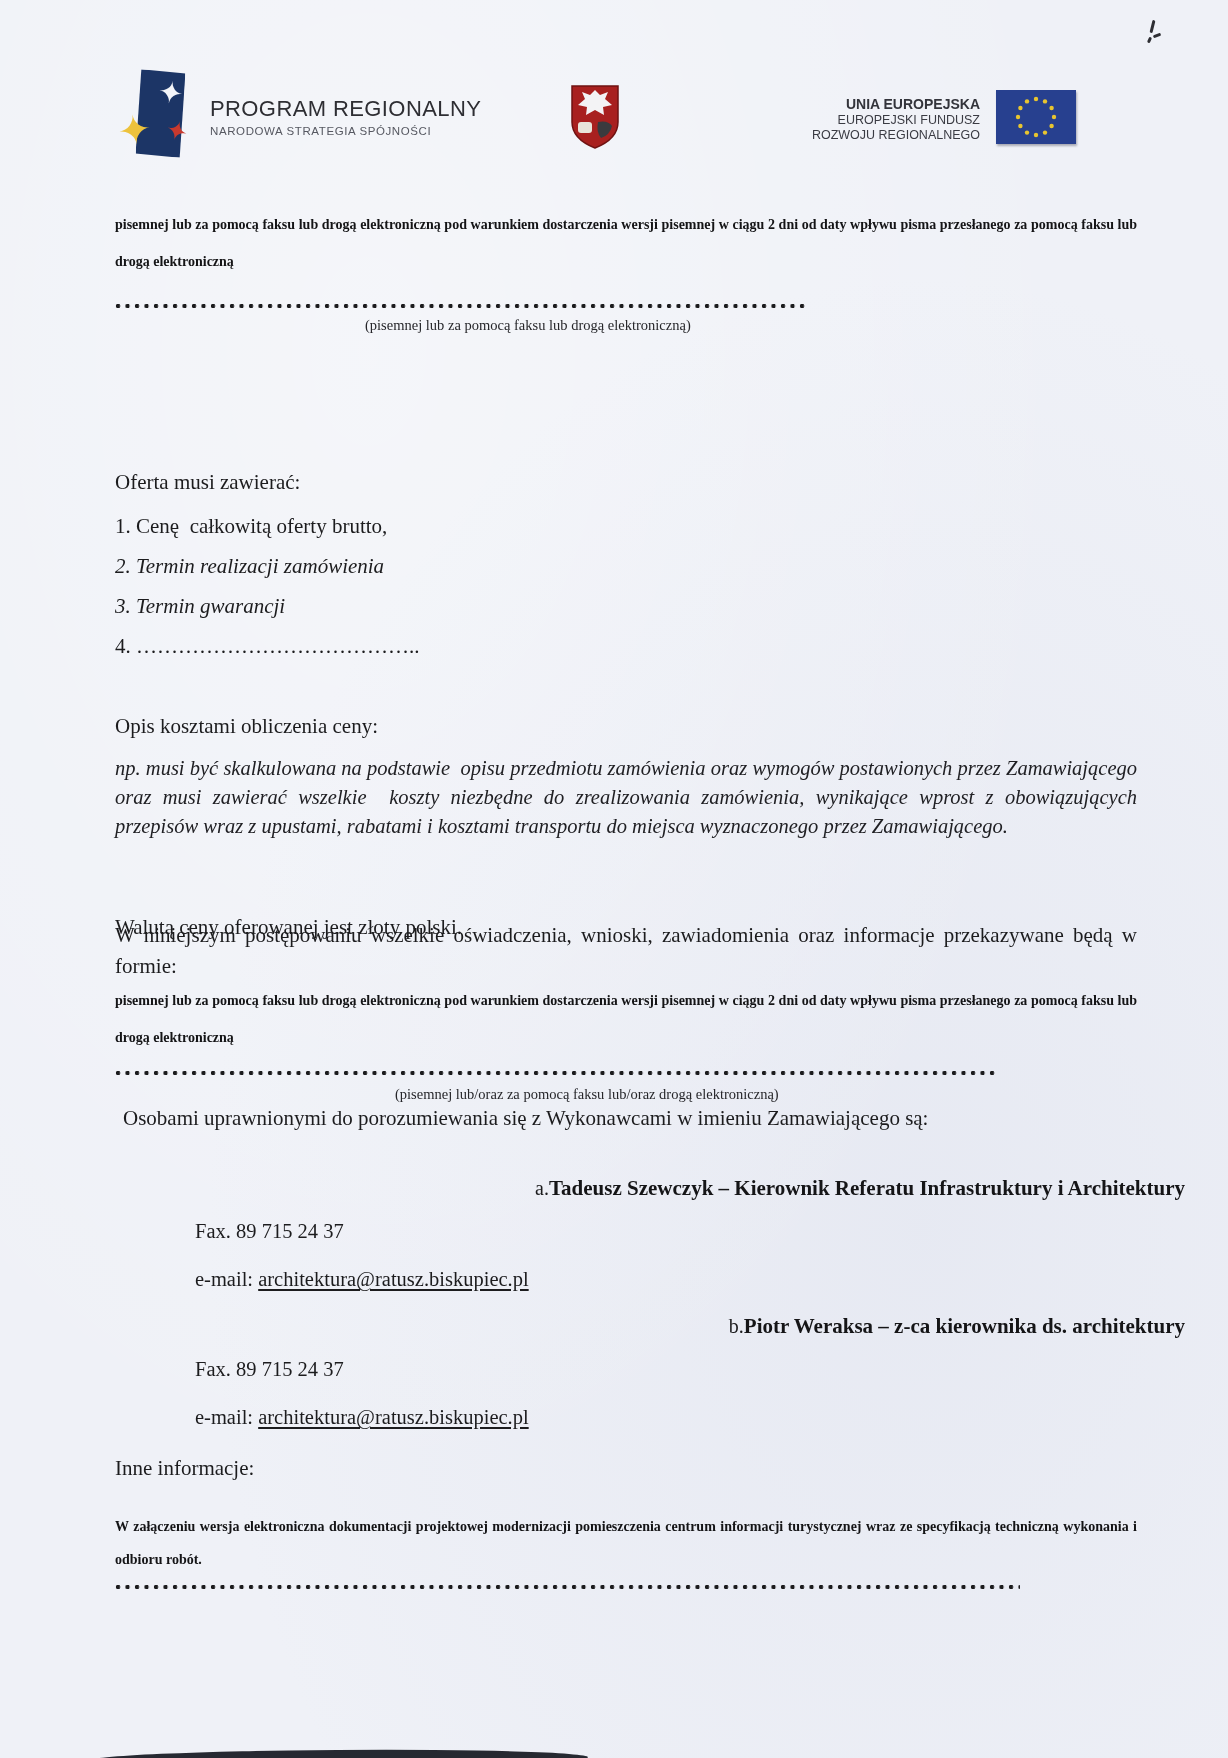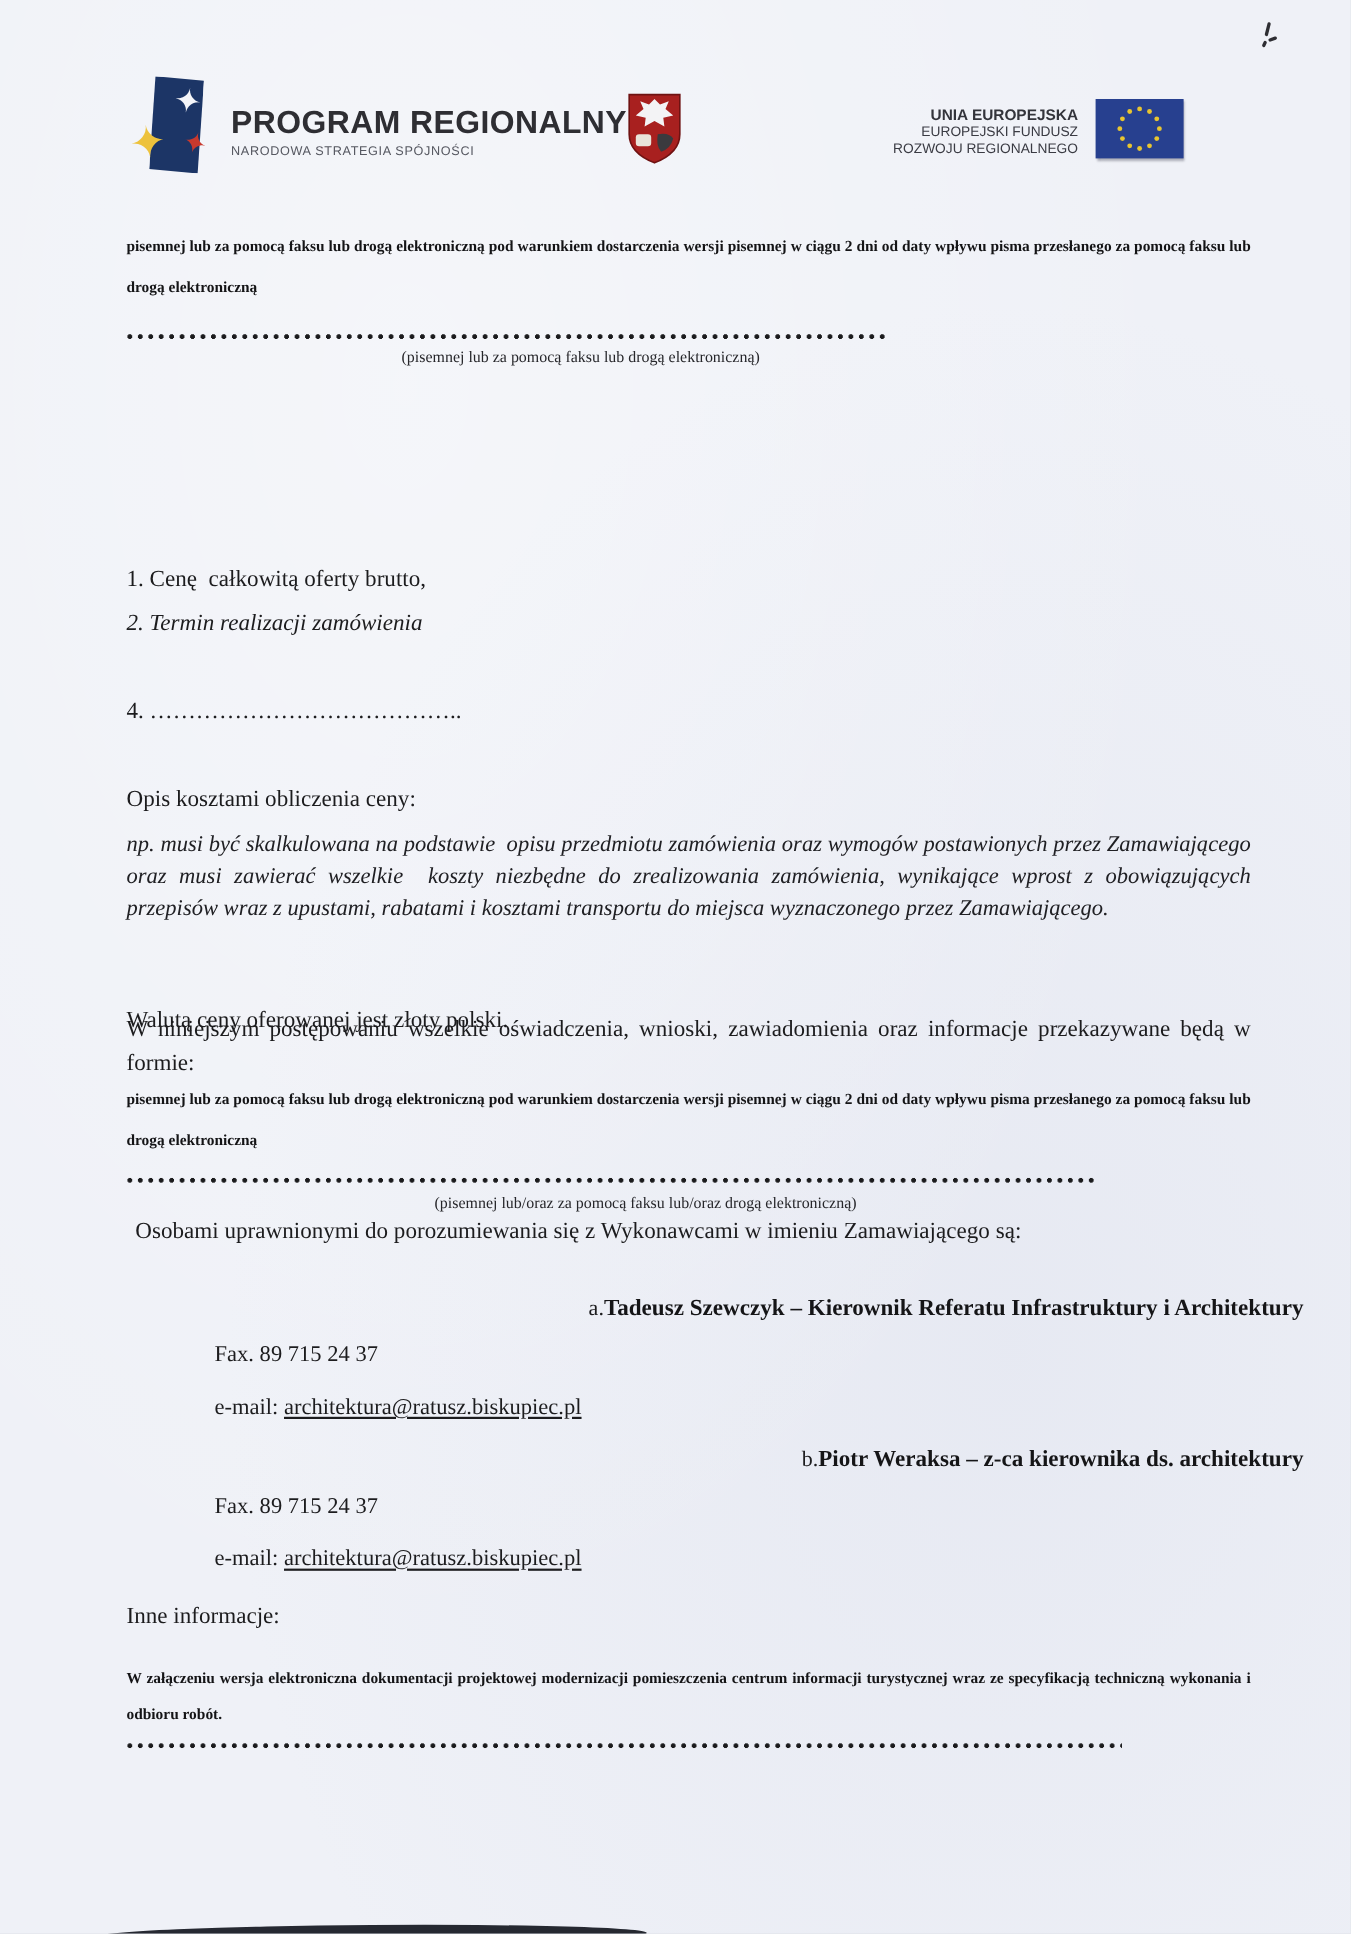--- a/index.html
+++ b/index.html
@@ -22,21 +22,21 @@
     position:absolute;left:137px;top:70px;width:47px;height:87px;
     background:#1c3566;border-radius:3px;
     transform:rotate(2deg);
     clip-path:polygon(6% 0, 100% 3%, 94% 100%, 0 97%);
   }
   .star{position:absolute;font-family:"DejaVu Sans",sans-serif;line-height:1;}
   .star.white{color:#f4f5f9;font-size:30px;left:158px;top:78px;transform:rotate(10deg);}
   .star.yellow{color:#edc23c;font-size:40px;left:118px;top:110px;transform:rotate(-8deg);}
   .star.red{color:#c8392e;font-size:26px;left:166px;top:118px;transform:rotate(18deg);}
   .nss-text{position:absolute;left:210px;top:96px;font-family:"Liberation Sans",sans-serif;}
-  .nss-title{font-weight:bold;font-size:29px;letter-spacing:0.4px;color:#2e2e33;}
+  .nss-title{font-weight:normal;font-size:22px;letter-spacing:0.4px;color:#2e2e33;}
   .nss-sub{font-size:11.5px;letter-spacing:0.6px;color:#565861;margin-top:3px;}
   .crest{position:absolute;left:570px;top:84px;}
   .eu-text{
     position:absolute;right:248px;top:96px;text-align:right;
     font-family:"Liberation Sans",sans-serif;color:#3a3b43;
   }
   .eu-l1{font-weight:bold;font-size:14px;color:#33343b;}
   .eu-l2,.eu-l3{font-size:12.5px;margin-top:1px;}
   .eu-flag{
     position:absolute;right:152px;top:90px;width:80px;height:54px;
@@ -122,22 +122,24 @@
   <div class="ink-mark">
       <i class="s1"></i>
       <i class="s2"></i>
       <i class="s3"></i>
     </div>
 
   <div class="content bold-par" style="top:206px;">pisemnej lub za pomocą faksu lub drogą elektroniczną pod warunkiem dostarczenia wersji pisemnej w ciągu 2 dni od daty wpływu pisma przesłanego za pomocą faksu lub drogą elektroniczną</div>
   <div class="content dotline" style="top:303px;width:690px;"></div>
   <div class="content caption" style="top:317px;padding-left:250px;">(pisemnej lub za pomocą faksu lub drogą elektroniczną)</div>
 
+  <div class="content t" style="top:470px;">Oferta musi zawierać:</div>
   <div class="content list-item" style="top:514px;">1. Cenę  całkowitą oferty brutto,</div>
   <div class="content list-item italic" style="top:554px;">2. Termin realizacji zamówienia</div>
+  <div class="content list-item italic" style="top:594px;">3. Termin gwarancji</div>
   <div class="content list-item" style="top:634px;">4. …………………………………..</div>
 
   <div class="content t" style="top:714px;">Opis kosztami obliczenia ceny:</div>
   <div class="content it-par" style="top:754px;">np. musi być skalkulowana na podstawie  opisu przedmiotu zamówienia oraz wymogów postawionych przez Zamawiającego oraz musi zawierać wszelkie  koszty niezbędne do zrealizowania zamówienia, wynikające wprost z obowiązujących przepisów wraz z upustami, rabatami i kosztami transportu do miejsca wyznaczonego przez Zamawiającego.</div>
   <div class="content t" style="top:915px;">Walutą ceny oferowanej jest złoty polski.</div>
 
   <div class="content intro-par" style="top:920px;">W niniejszym postępowaniu wszelkie oświadczenia, wnioski, zawiadomienia oraz informacje przekazywane będą w formie:</div>
   <div class="content bold-par" style="top:982px;">pisemnej lub za pomocą faksu lub drogą elektroniczną pod warunkiem dostarczenia wersji pisemnej w ciągu 2 dni od daty wpływu pisma przesłanego za pomocą faksu lub drogą elektroniczną</div>
   <div class="content dotline" style="top:1070px;width:880px;"></div>
   <div class="content caption" style="top:1086px;padding-left:280px;">(pisemnej lub/oraz za pomocą faksu lub/oraz drogą elektroniczną)</div>

